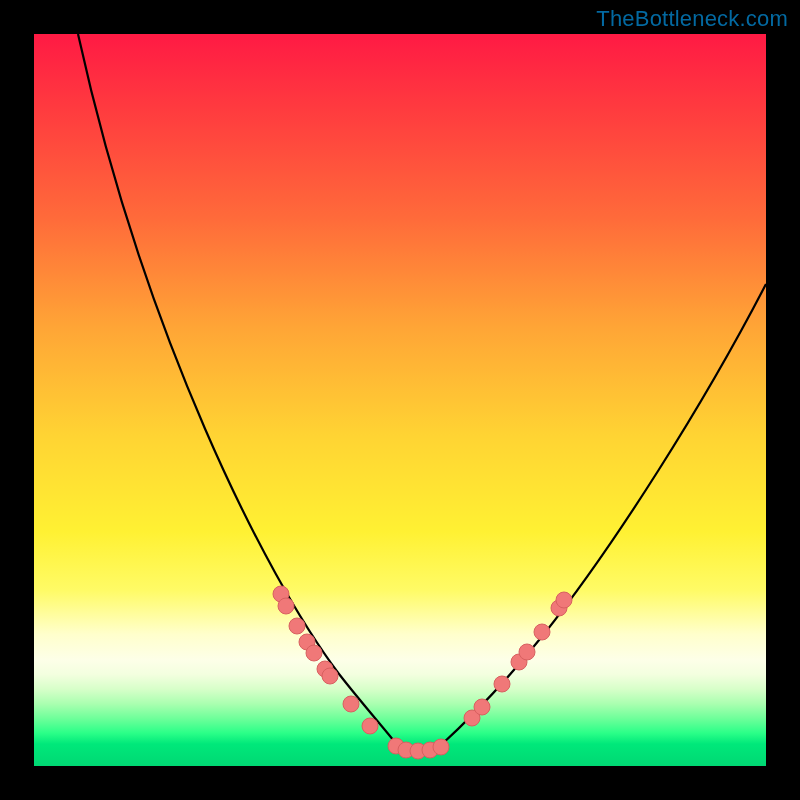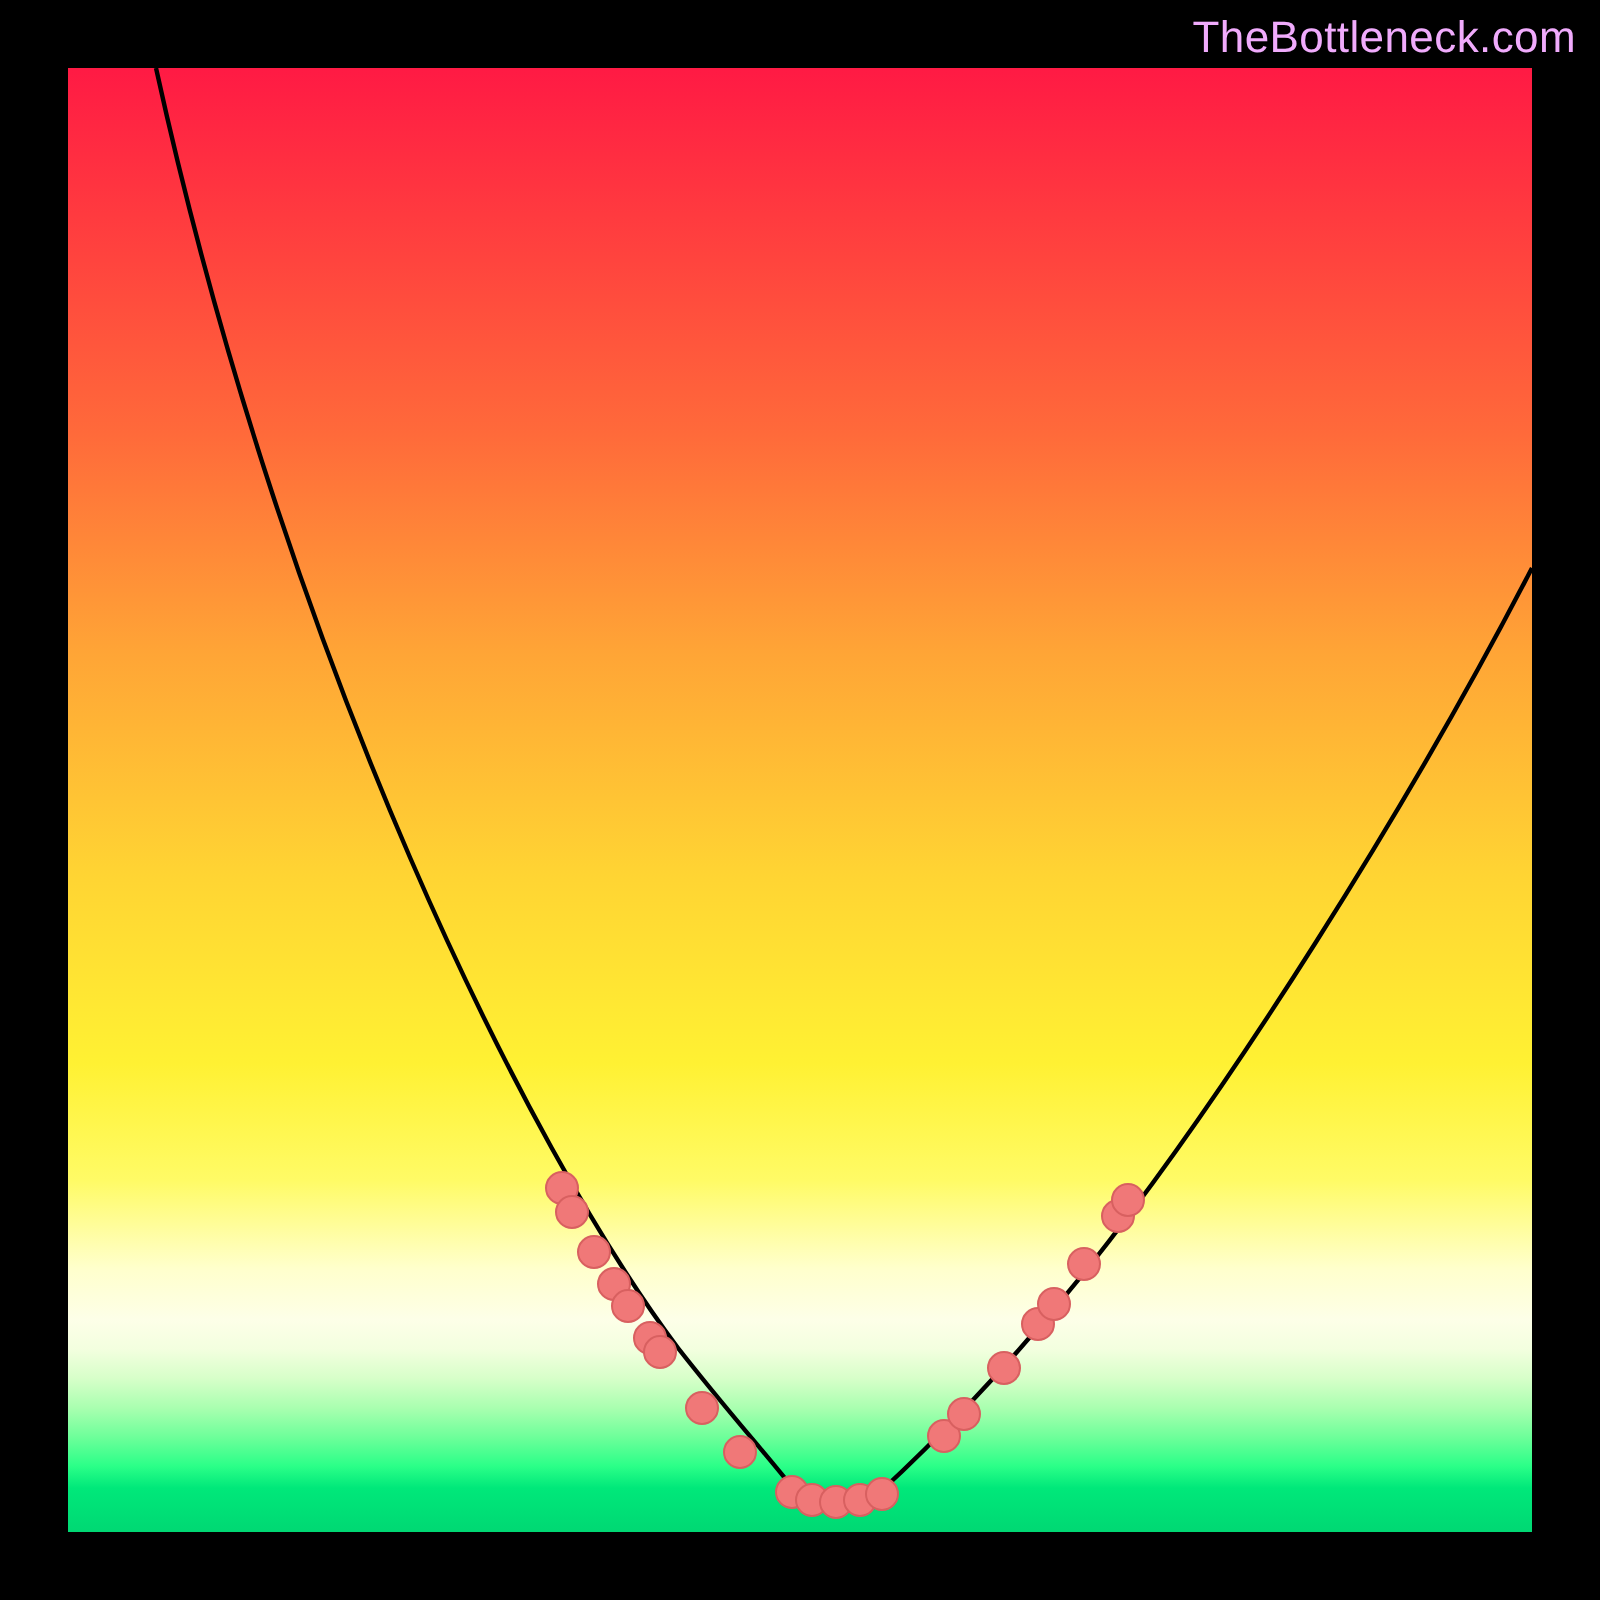--- a/index.html
+++ b/index.html
@@ -33,21 +33,21 @@
       #6eff9a 93.5%,
       #2bff88 95.5%,
       #00e87a 97%,
       #00d873 100%
     );
   }
   .watermark {
     position: absolute;
     top: 6px;
     right: 12px;
-    color: #f0abfc;
+    color: #0369a1;
     font-size: 22px;
     font-weight: 500;
     letter-spacing: 0.2px;
     user-select: none;
   }
   svg.curve {
     position: absolute;
     left: 0;
     top: 0;
     width: 732px;

